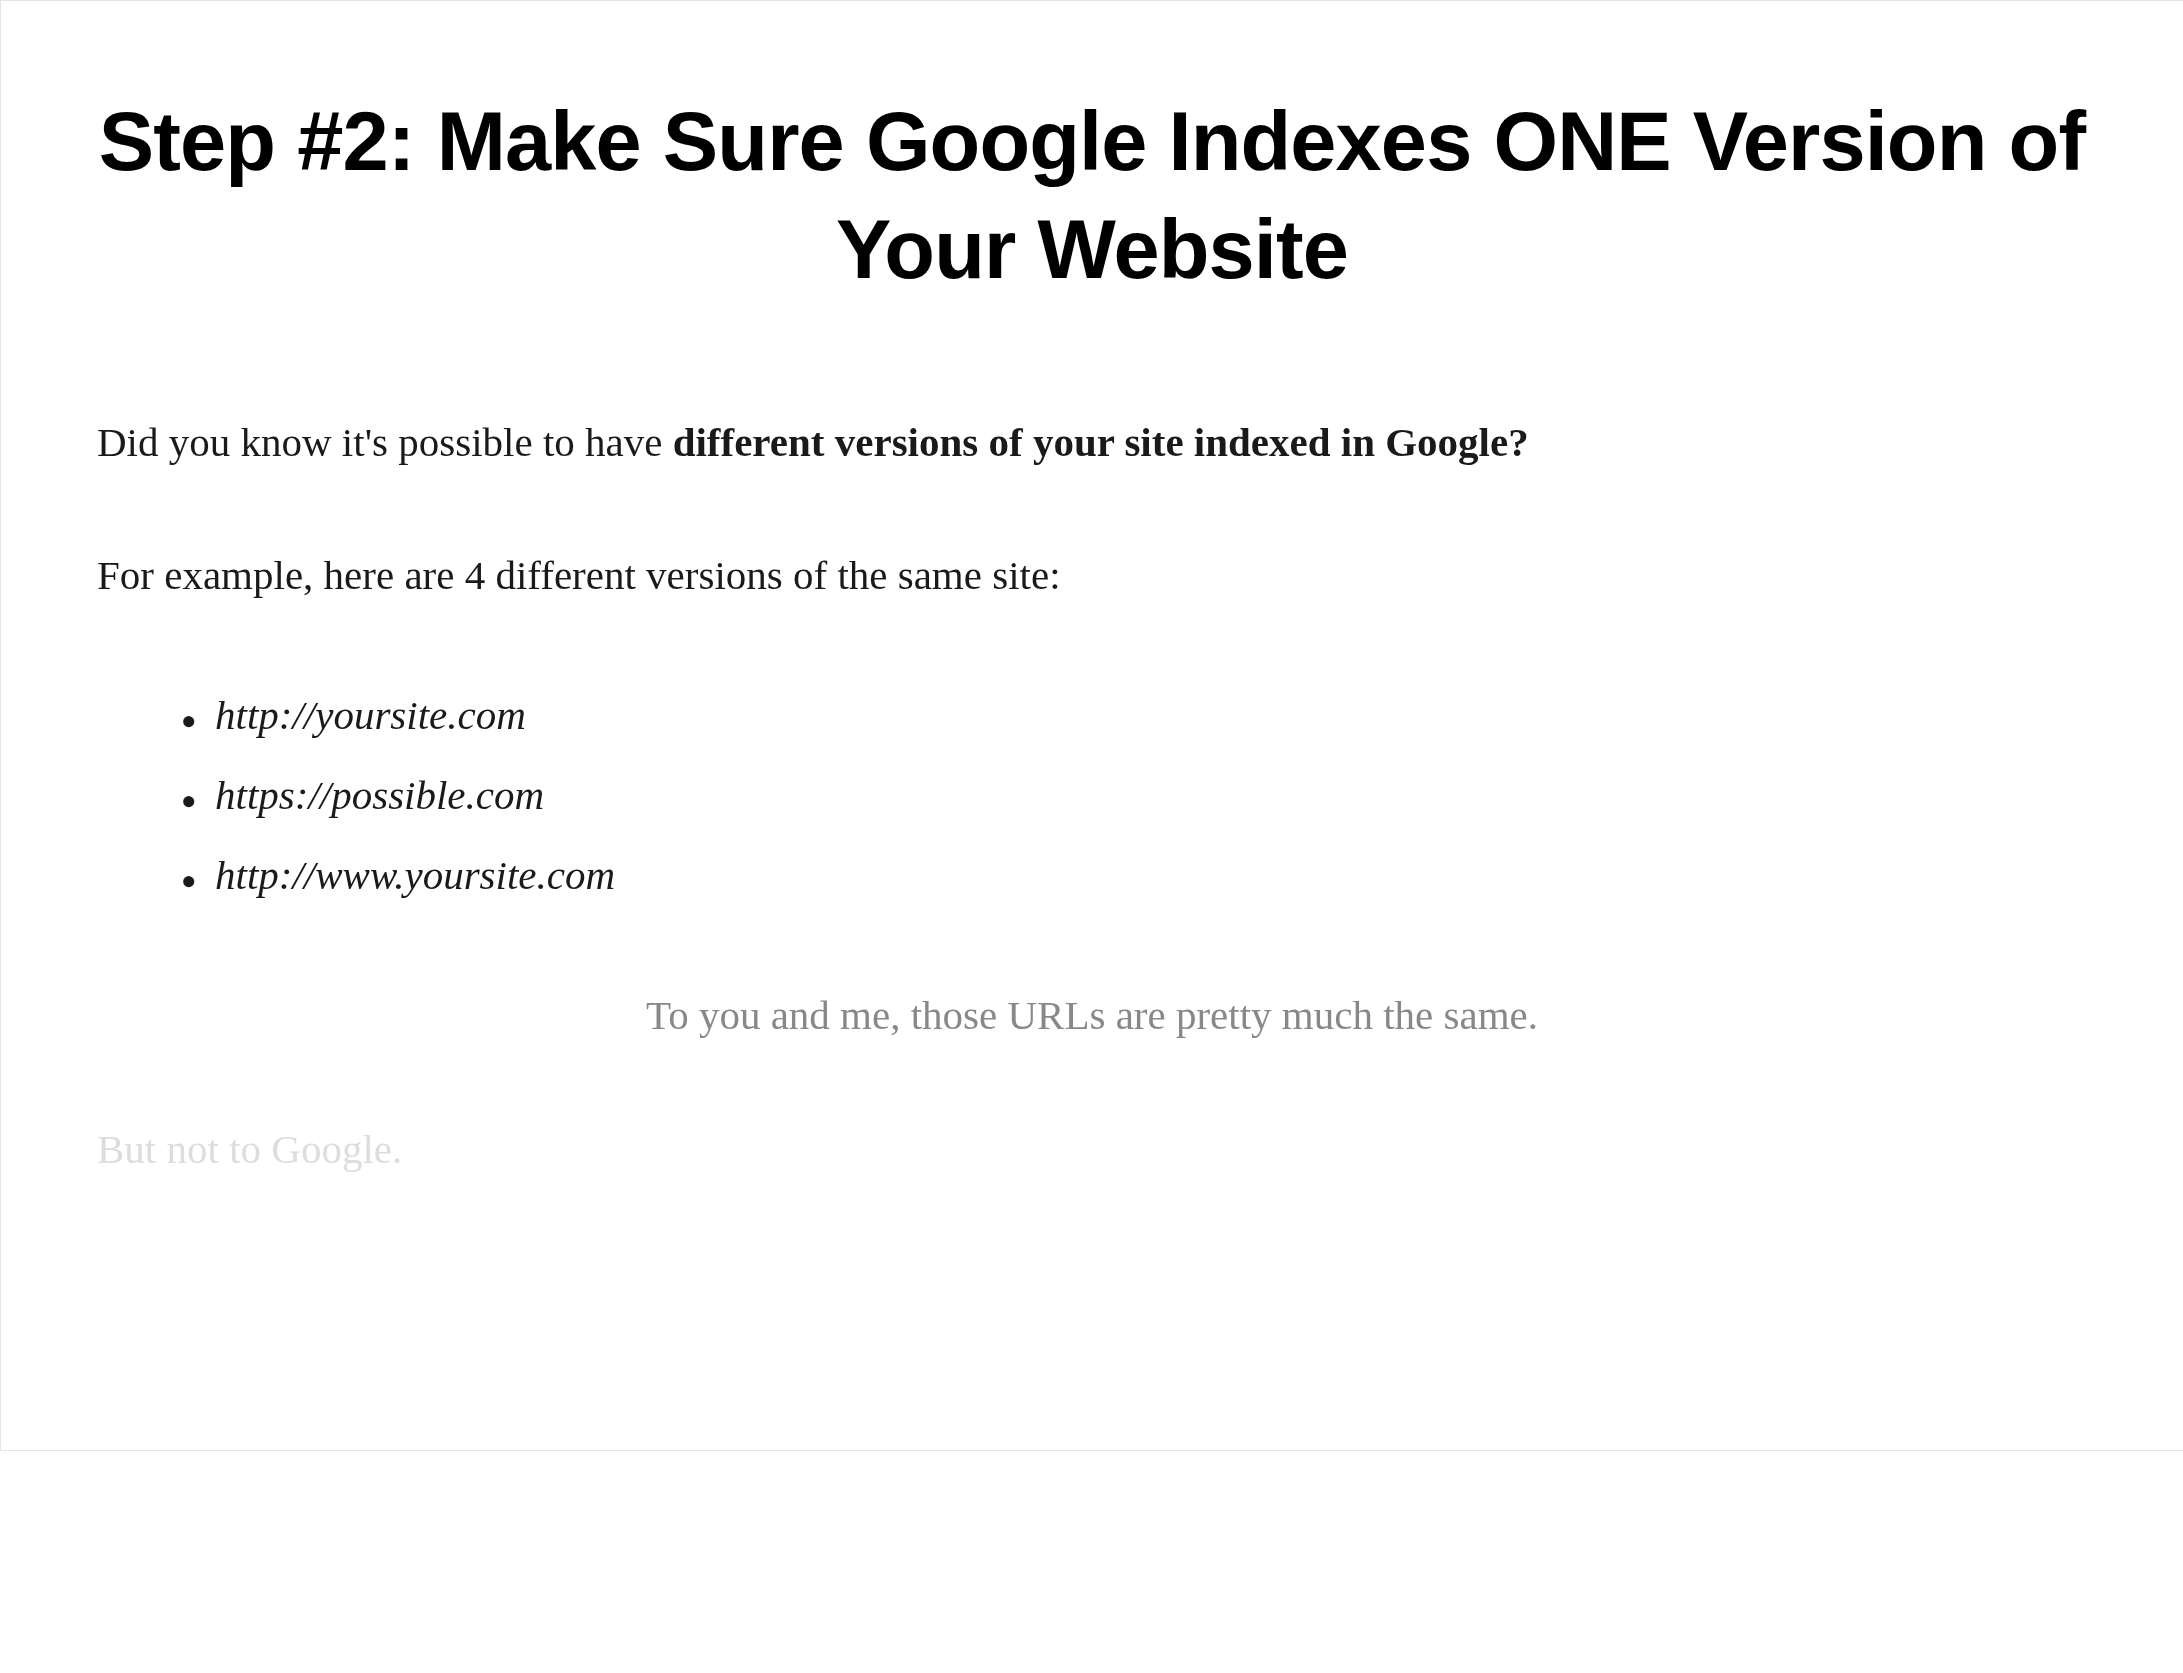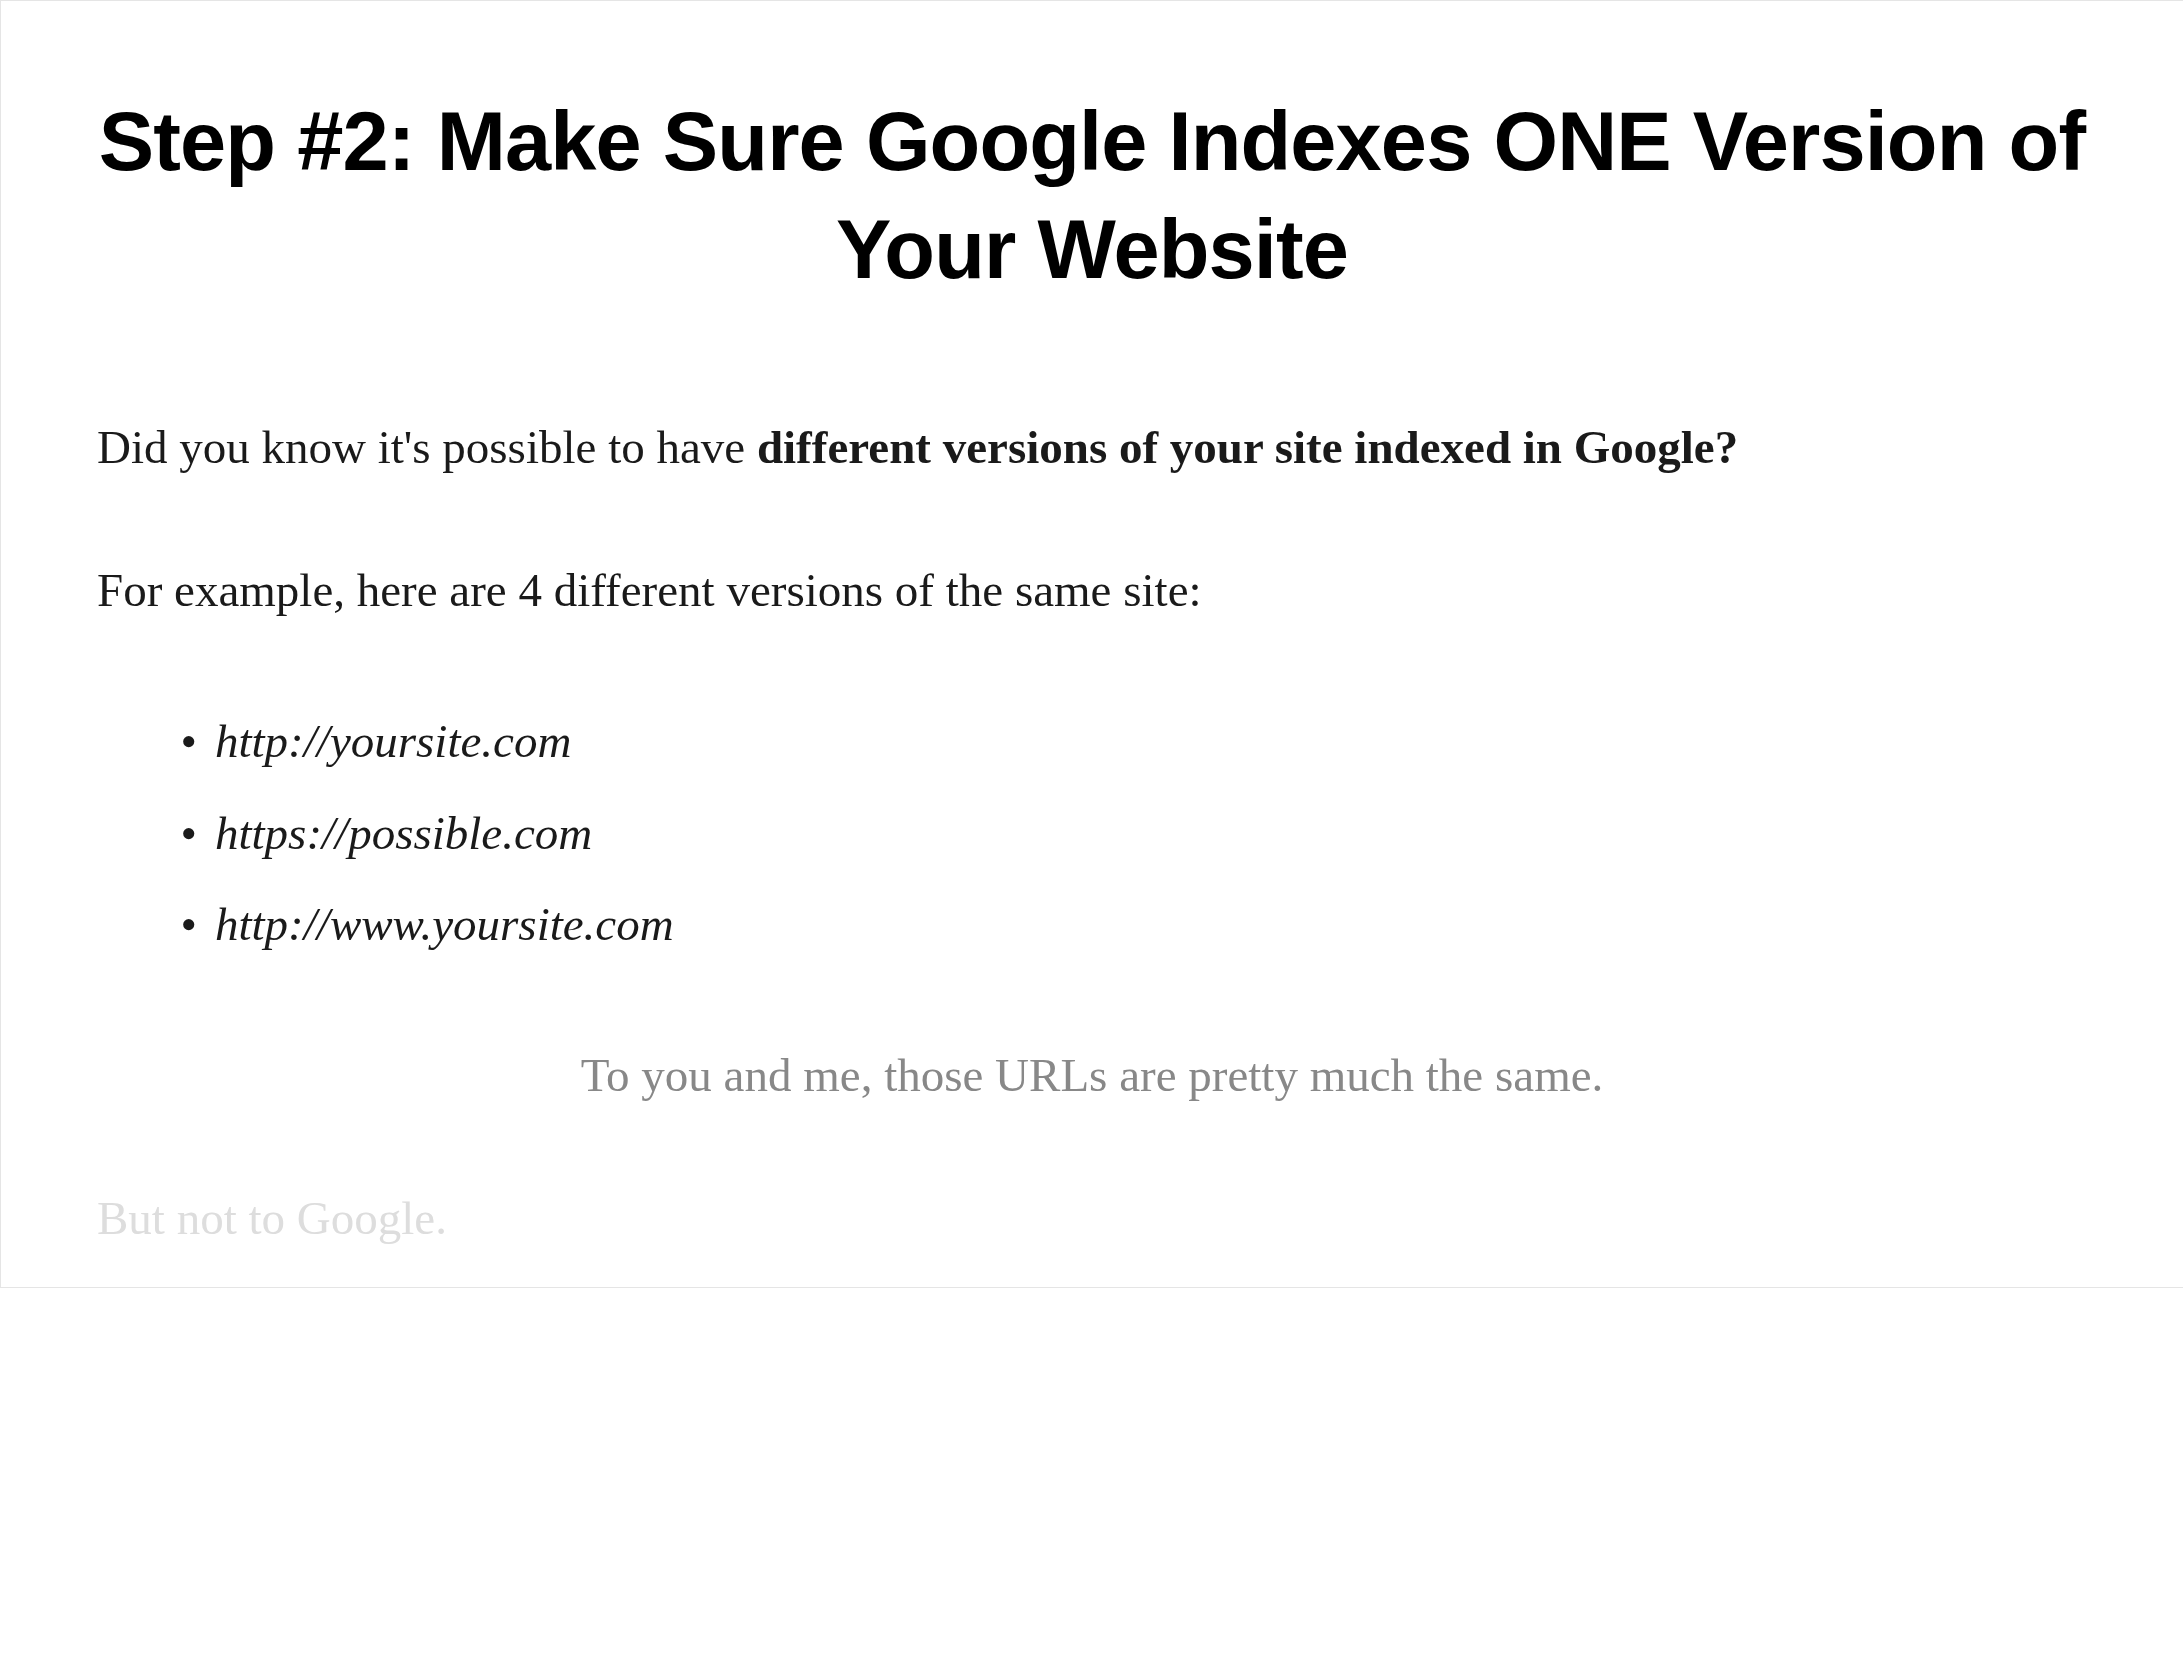--- a/index.html
+++ b/index.html
@@ -12,40 +12,40 @@
       background: #ffffff;
       width: 2184px;
       height: 1673px;
       display: flex;
       justify-content: center;
       align-items: flex-start;
     }
     
     .container {
       width: 2184px;
-      height: 1288px;
+      height: 1451px;
       border: 1.7px solid #e5e5e5;
       background: #ffffff;
       padding: 87px 96px;
     }
     
     .heading {
       font-family: -apple-system, BlinkMacSystemFont, "Segoe UI", Helvetica, Arial, sans-serif;
       font-weight: 800;
       font-size: 83px;
       line-height: 1.3;
       text-align: center;
       color: #000000;
       letter-spacing: -0.9px;
       margin-bottom: 105px;
     }
     
     .body-text {
       font-family: Georgia, "Times New Roman", serif;
-      font-size: 47px;
+      font-size: 41px;
       line-height: 1.65;
       color: #1a1a1a;
     }
     
     .paragraph {
       margin-bottom: 66px;
     }
     
     .bold {
       font-weight: 700;

